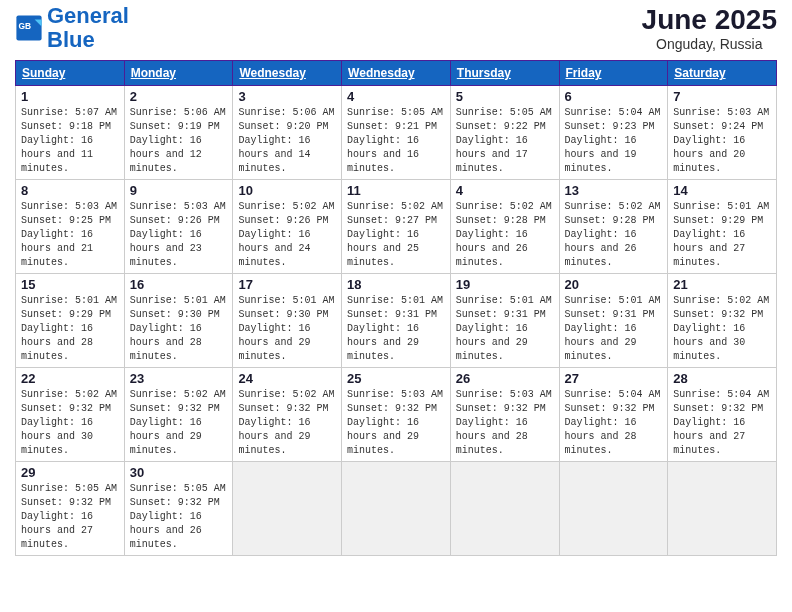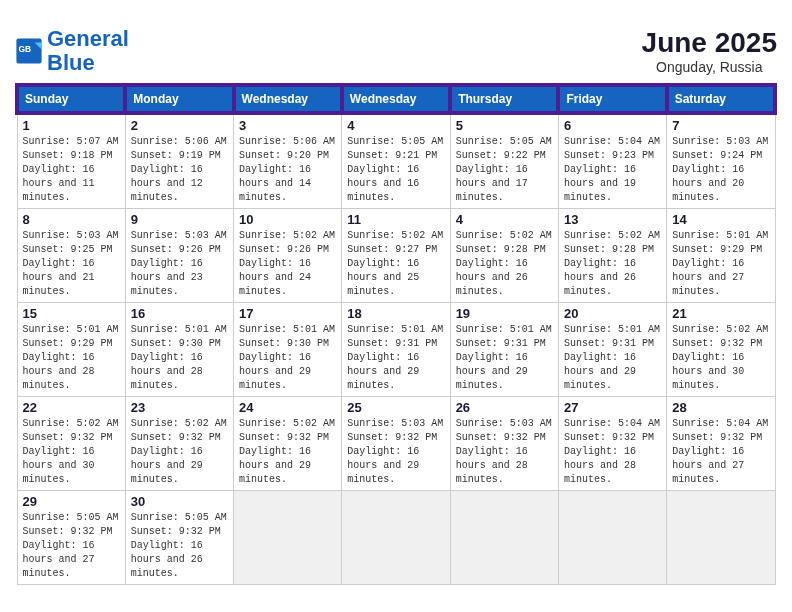--- a/index.html
+++ b/index.html
@@ -6,21 +6,21 @@
     body {
       font-family: Arial, sans-serif;
       background: #fff;
       width: 792px;
       height: 612px;
       overflow: hidden;
     }
     .page {
       width: 792px;
       height: 612px;
-      padding: 27px 15px;
+      padding: 4px 15px;
       background: #fff;
     }
     .header {
       display: flex;
       justify-content: space-between;
       align-items: flex-start;
       margin-bottom: 8px;
     }
     .logo {
       display: flex;
@@ -57,21 +57,22 @@
       border-collapse: collapse;
       table-layout: fixed;
     }
     th {
       background-color: #1565c0;
       color: #fff;
       text-align: left;
       padding: 5px 6px;
       font-size: 12px;
       font-weight: bold;
-      border: 4px solid #4c1d95;
+      border: 1px solid #4c1d95;
+      text-decoration: underline;
     }
     td {
       vertical-align: top;
       border: 1px solid #ccc;
       padding: 3px 5px;
       font-size: 9.5px;
       color: #222;
       height: 78px;
       background: #fff;
     }

